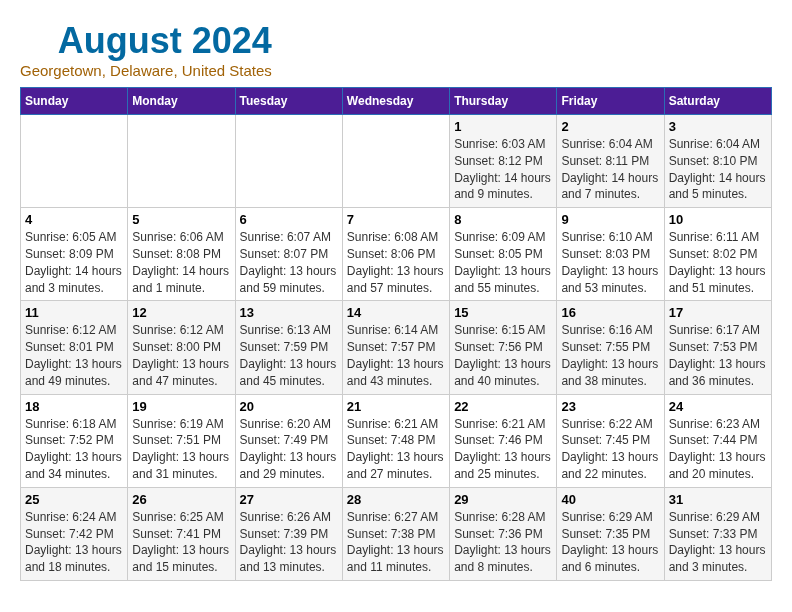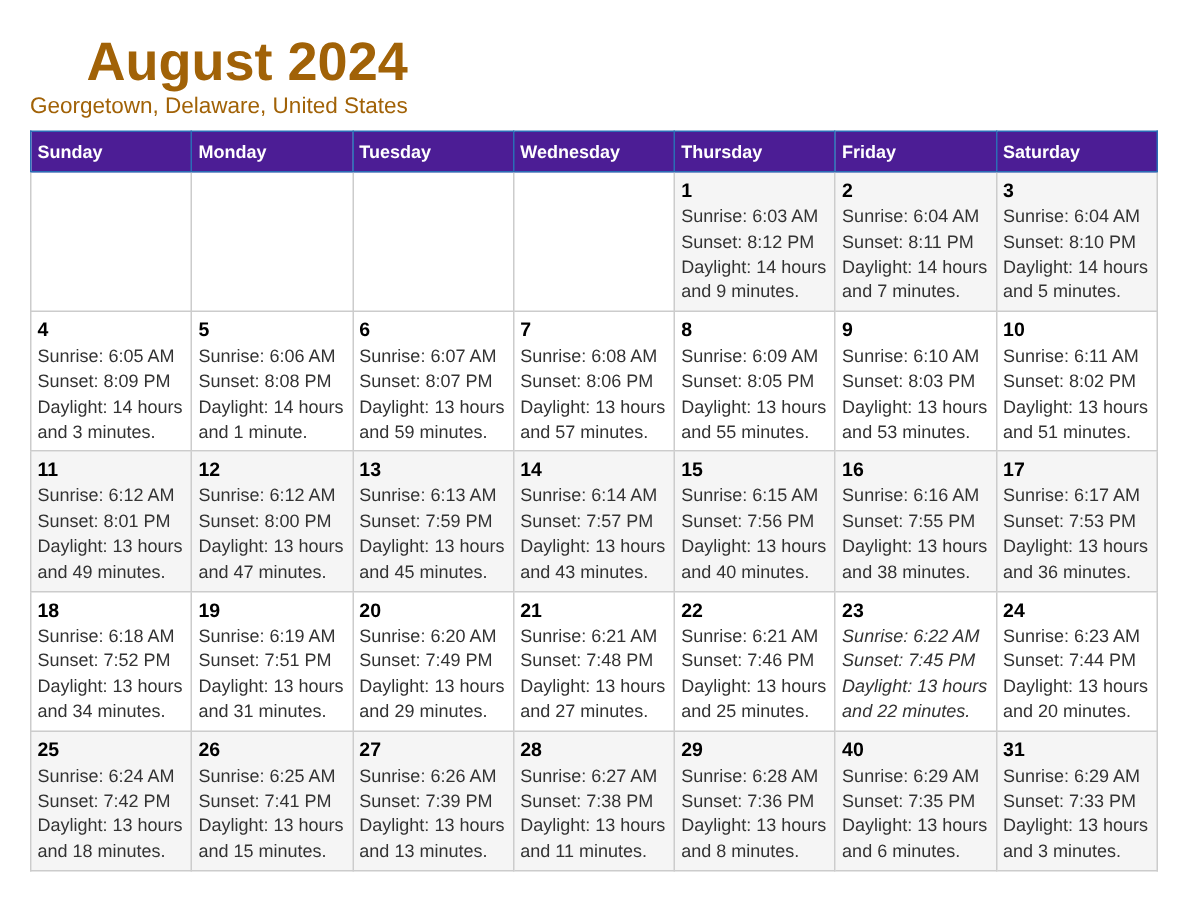--- a/index.html
+++ b/index.html
@@ -39,21 +39,21 @@
       width: 30px;
       height: 30px;
       margin-left: 4px;
     }
     .title-area {
       text-align: right;
     }
     .month-title {
       font-size: 36px;
       font-weight: bold;
-      color: #a16207;
+      color: #0369a1;
     }
     .location-title {
       font-size: 15px;
       color: #a16207;
     }
     table {
       width: 100%;
       border-collapse: collapse;
       font-size: 11px;
     }
@@ -275,21 +275,21 @@
         </td>
         <td>
           <span class="day-number">22</span>
           <div class="day-info" style="white-space: pre-line;">Sunrise: 6:21 AM
 Sunset: 7:46 PM
 Daylight: 13 hours
 and 25 minutes.</div>
         </td>
         <td>
           <span class="day-number">23</span>
-          <div class="day-info" style="white-space: pre-line; font-style: italic;">Sunrise: 6:22 AM
+          <div class="day-info" style="white-space: pre-line;">Sunrise: 6:22 AM
 Sunset: 7:45 PM
 Daylight: 13 hours
 and 22 minutes.</div>
         </td>
         <td>
           <span class="day-number">24</span>
           <div class="day-info" style="white-space: pre-line;">Sunrise: 6:23 AM
 Sunset: 7:44 PM
 Daylight: 13 hours
 and 20 minutes.</div>

